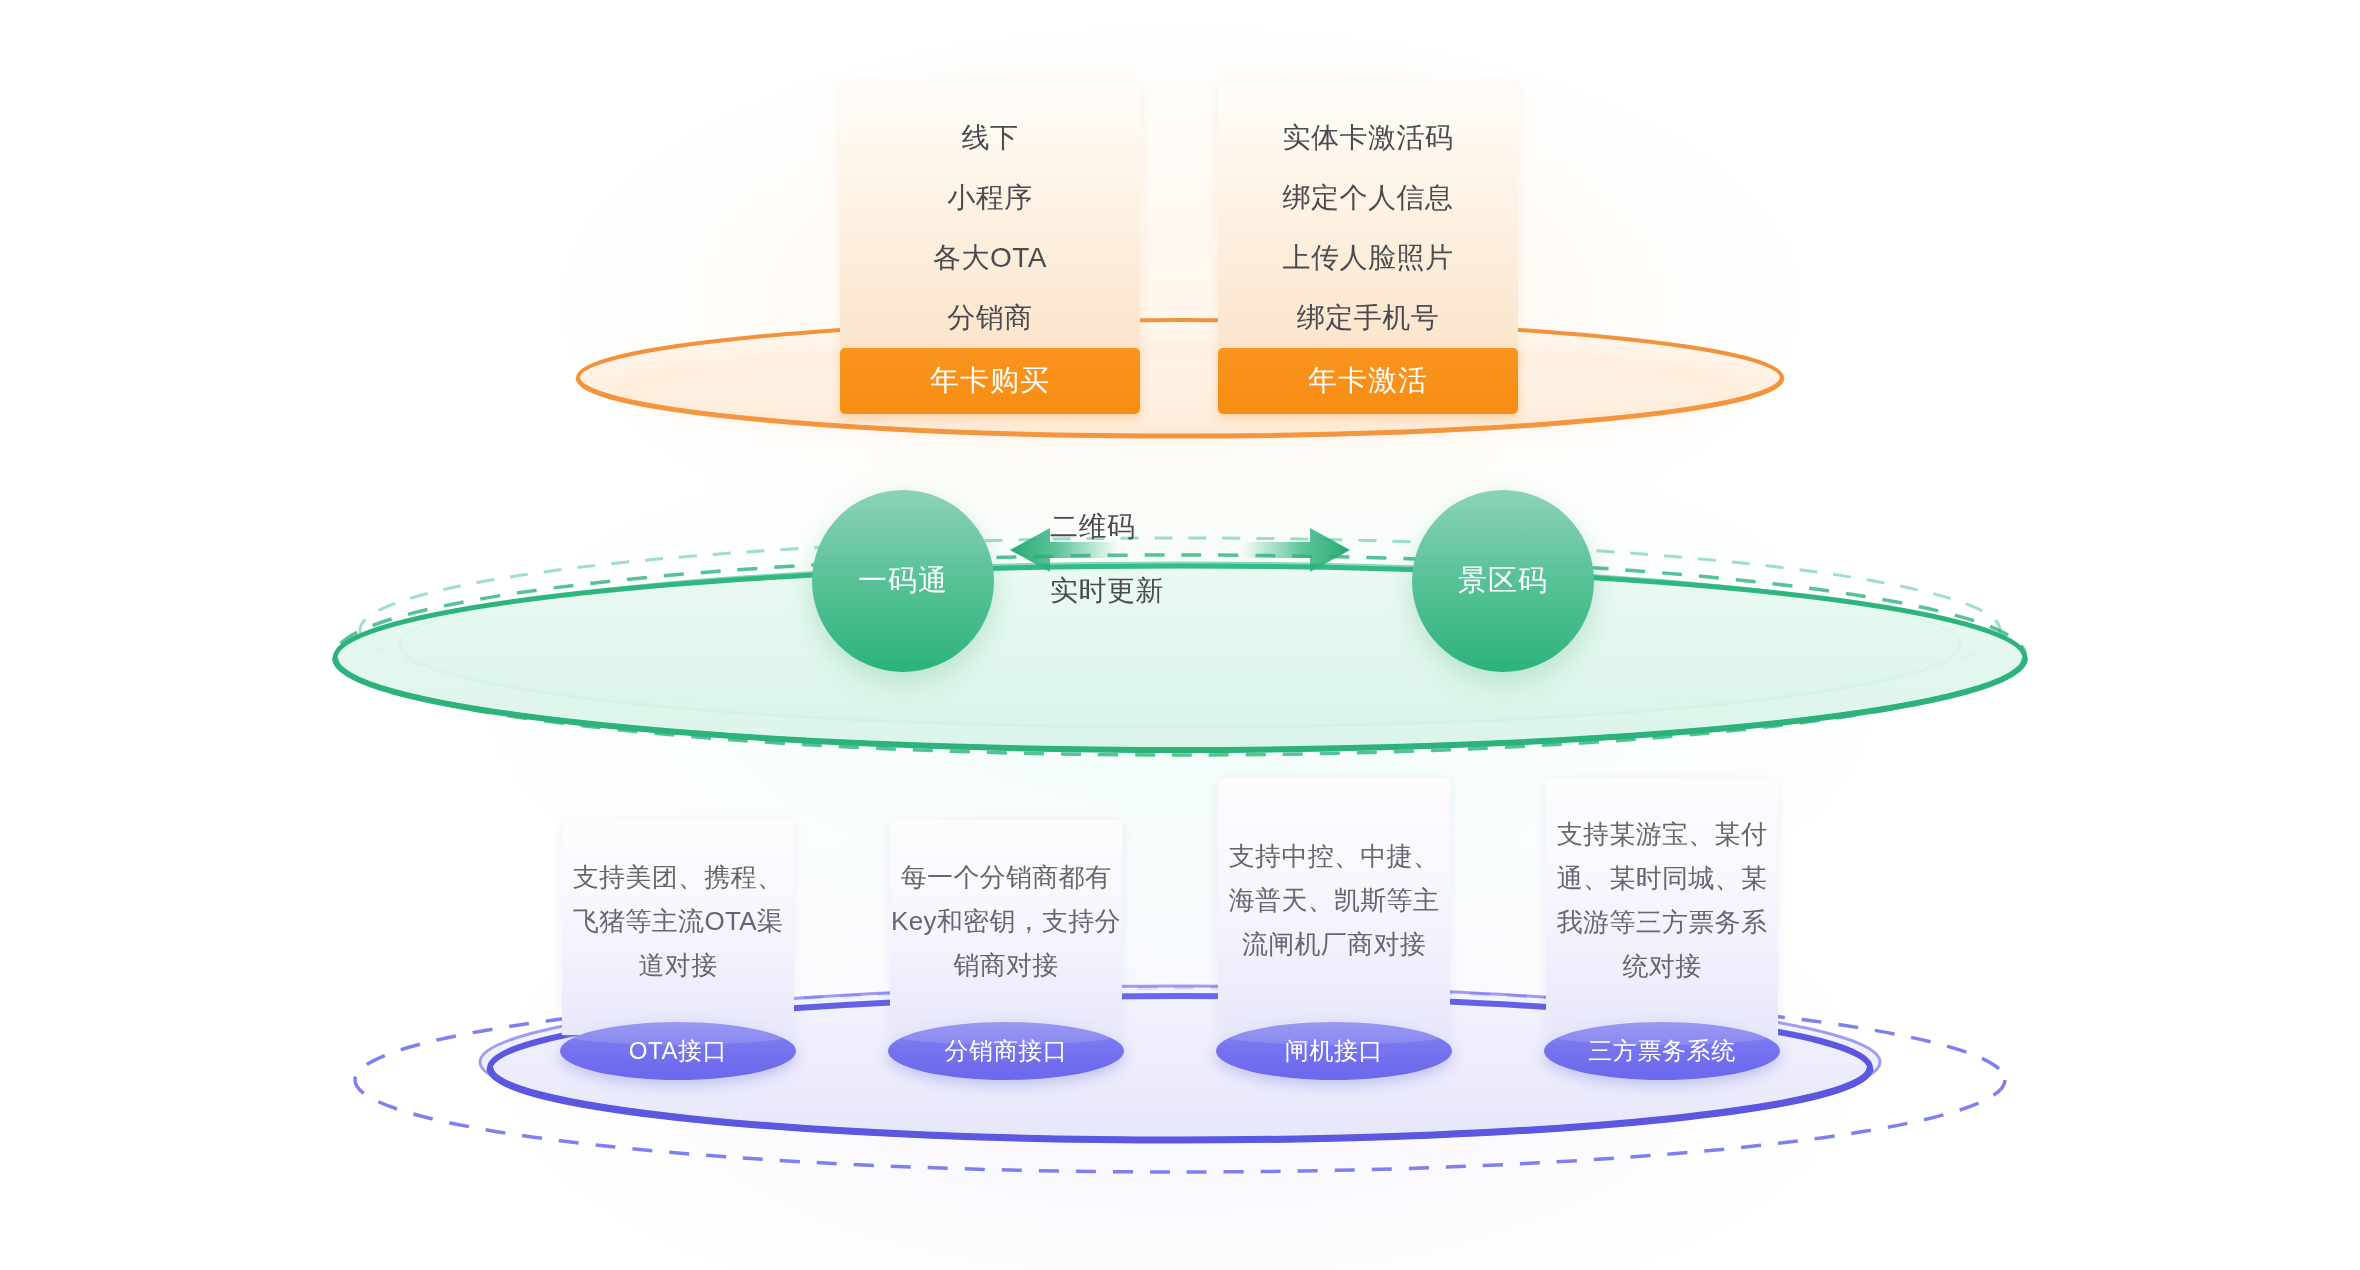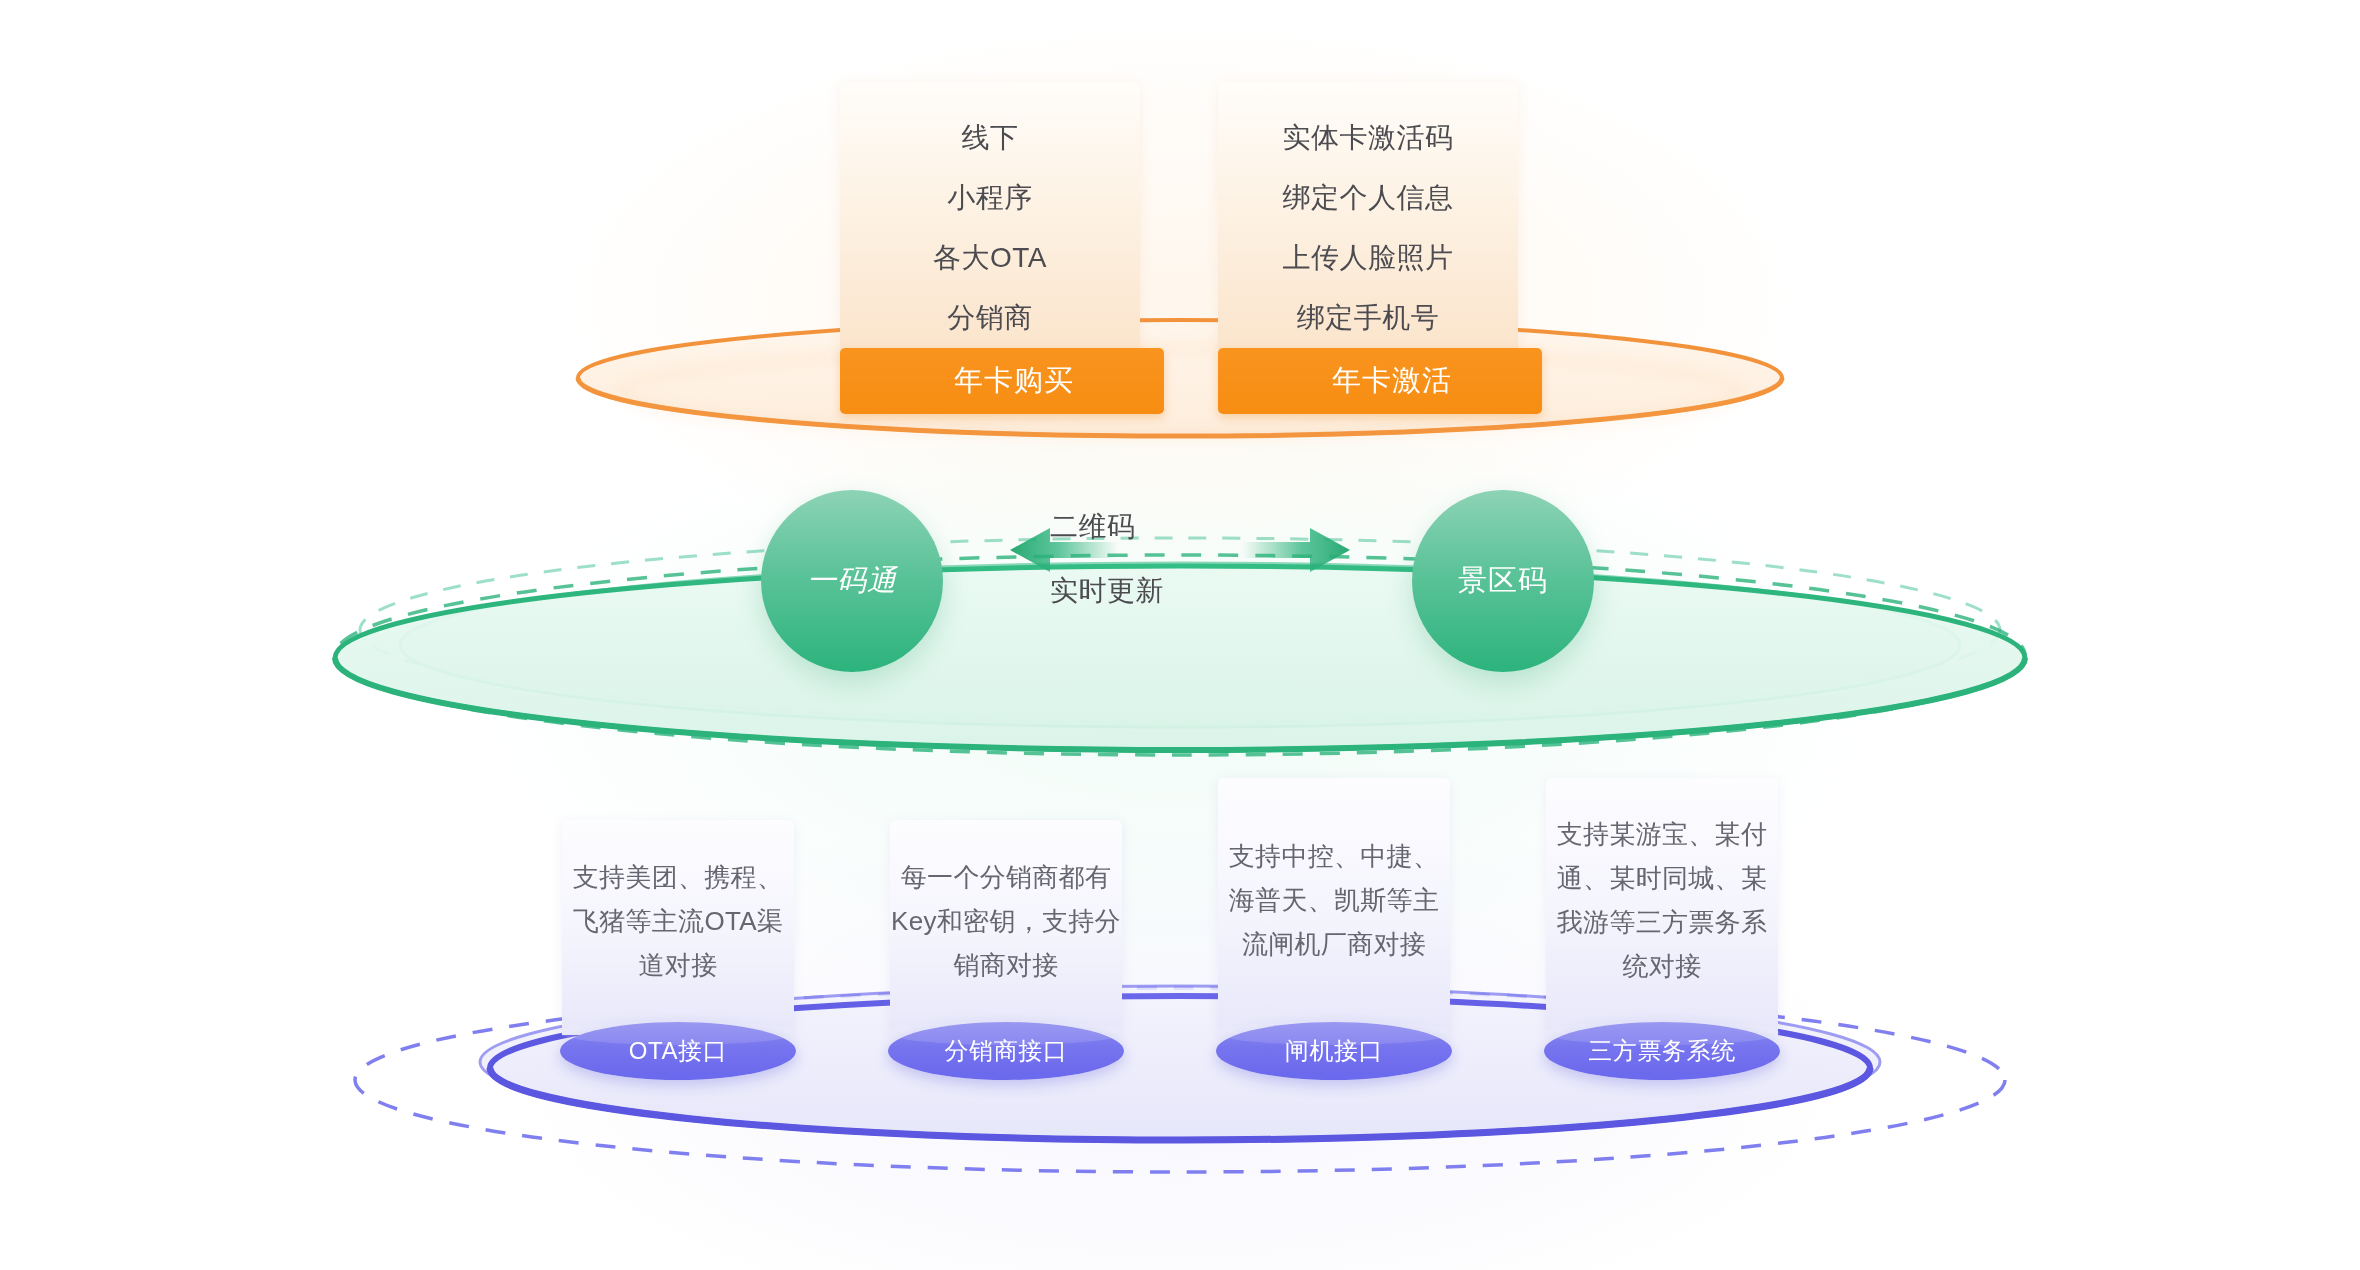--- a/index.html
+++ b/index.html
@@ -70,42 +70,41 @@
     background: linear-gradient(to bottom, #f9941f 0%, #f78d12 100%);
     border-radius: 5px;
     color: #ffffff;
     font-size: 29px;
     display: flex;
     align-items: center;
     justify-content: center;
     letter-spacing: 1px;
     box-shadow: 0 4px 10px rgba(240,140,30,0.30);
     z-index: 7;
-    padding-left: 24px;
   }
   #obtn-0 { left: 840px;  top: 348px; }
   #obtn-1 { left: 1218px; top: 348px; }
 
   
   .gcircle {
     position: absolute;
     width: 182px;
     height: 182px;
     border-radius: 50%;
     background: linear-gradient(to bottom, #8dd3b5 0%, #5cc399 45%, #2cb37c 100%);
     color: #ffffff;
     font-size: 29px;
     display: flex;
     align-items: center;
     justify-content: center;
     letter-spacing: 1px;
     box-shadow: 0 10px 26px rgba(44,160,110,0.22);
     z-index: 6;
   }
-  #gcircle-left  { left: 761px;  top: 490px; font-style: italic; }
+  #gcircle-left  { left: 812px;  top: 490px; }
   #gcircle-right { left: 1412px; top: 490px; }
 
   .mid-label {
     position: absolute;
     font-size: 28px;
     color: #4b4b50;
     text-align: left;
     width: 260px;
     z-index: 6;
     letter-spacing: 0.5px;

